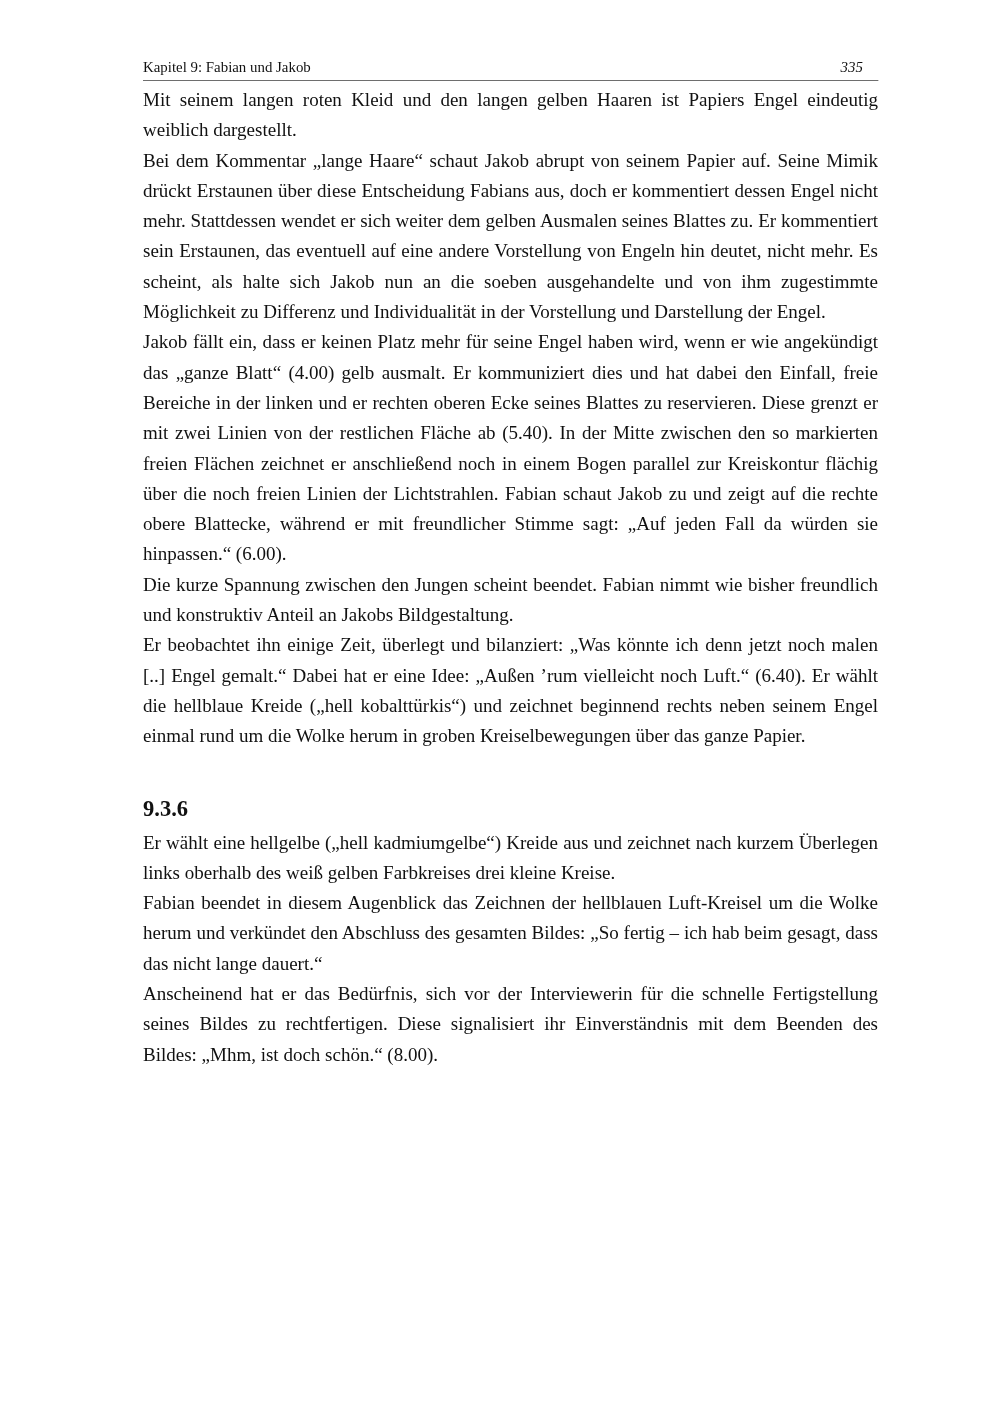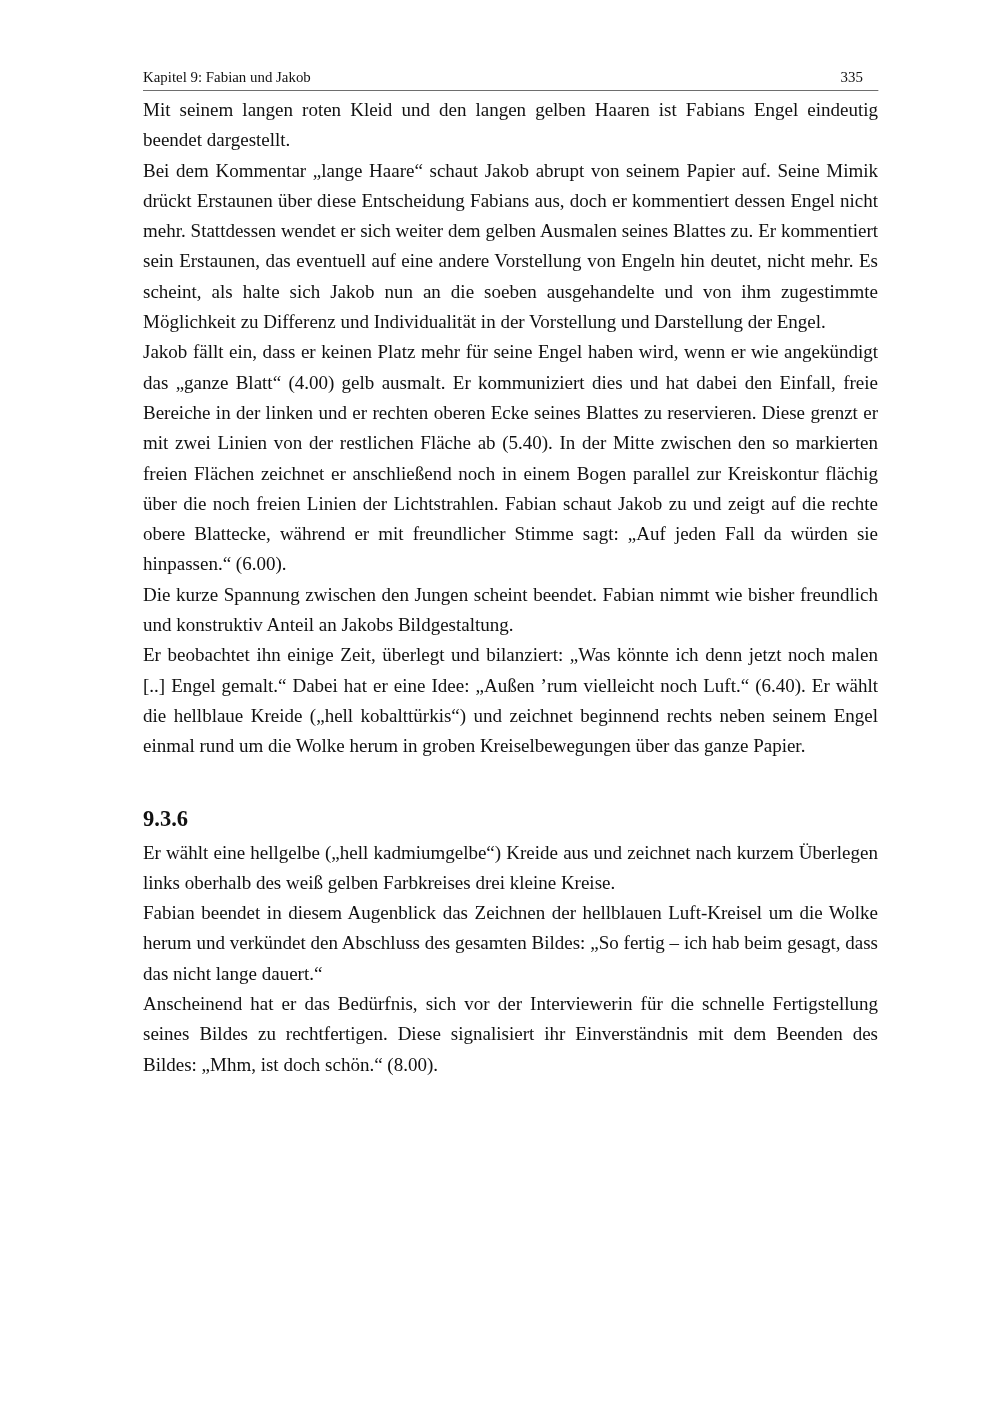--- a/index.html
+++ b/index.html
@@ -11,37 +11,38 @@
     width: 1000px;
     height: 1415px;
     position: relative;
     overflow: hidden;
     font-family: "Liberation Serif", serif;
     color: #111111;
   }
   .page {
     position: absolute;
     left: 143px;
-    top: 66px;
+    top: 56px;
     width: 735px;
   }
   .running-header {
     display: flex;
     justify-content: space-between;
     align-items: flex-end;
     font-size: 15.5px;
     line-height: 22px;
     padding-bottom: 2px;
     border-bottom: 1px solid #6e6e6e;
     transform: scaleX(0.96);
     transform-origin: left bottom;
     width: 104.2%;
   }
   .running-header .page-number {
     margin-right: 16px;
+    font-style: italic;
   }
   .body-text {
     margin-top: 4px;
   }
   .para {
     font-size: 19px;
     line-height: 30.3px;
     text-align: justify;
     margin: 0;
     text-align-last: left;
@@ -64,21 +65,21 @@
 <body>
 
 <div class="page">
 
   <div class="running-header">
     <span class="chapter-title">Kapitel 9: Fabian und Jakob</span>
     <span class="page-number">335</span>
   </div>
 
   <div class="body-text">
-    <p class="para">Mit seinem langen roten Kleid und den langen gelben Haaren ist Fabians Engel eindeutig beendet dargestellt.</p>
+    <p class="para">Mit seinem langen roten Kleid und den langen gelben Haaren ist Papiers Engel eindeutig weiblich dargestellt.</p>
     <p class="para">Bei dem Kommentar „lange Haare“ schaut Jakob abrupt von seinem Papier auf. Seine Mimik drückt Erstaunen über diese Entscheidung Fabians aus, doch er kommentiert dessen Engel nicht mehr. Stattdessen wendet er sich weiter dem gelben Ausmalen seines Blattes zu. Er kommentiert sein Erstaunen, das eventuell auf eine andere Vorstellung von Engeln hin deutet, nicht mehr. Es scheint, als halte sich Jakob nun an die soeben ausgehandelte und von ihm zugestimmte Möglichkeit zu Differenz und Individualität in der Vorstellung und Darstellung der Engel.</p>
     <p class="para">Jakob fällt ein, dass er keinen Platz mehr für seine Engel haben wird, wenn er wie angekündigt das „ganze Blatt“ (4.00) gelb ausmalt. Er kommuniziert dies und hat dabei den Einfall, freie Bereiche in der linken und er rechten oberen Ecke seines Blattes zu reservieren. Diese grenzt er mit zwei Linien von der restlichen Fläche ab (5.40). In der Mitte zwischen den so markierten freien Flächen zeichnet er anschließend noch in einem Bogen parallel zur Kreiskontur flächig über die noch freien Linien der Lichtstrahlen. Fabian schaut Jakob zu und zeigt auf die rechte obere Blattecke, während er mit freundlicher Stimme sagt: „Auf jeden Fall da würden sie hinpassen.“ (6.00).</p>
     <p class="para">Die kurze Spannung zwischen den Jungen scheint beendet. Fabian nimmt wie bisher freundlich und konstruktiv Anteil an Jakobs Bildgestaltung.</p>
     <p class="para">Er beobachtet ihn einige Zeit, überlegt und bilanziert: „Was könnte ich denn jetzt noch malen [..] Engel gemalt.“ Dabei hat er eine Idee: „Außen ’rum vielleicht noch Luft.“ (6.40). Er wählt die hellblaue Kreide („hell kobalttürkis“) und zeichnet beginnend rechts neben seinem Engel einmal rund um die Wolke herum in groben Kreiselbewegungen über das ganze Papier.</p>
 
     <h2 class="section-heading">
       <span class="num">9.3.6</span>
     </h2>
 
     <p class="para">Er wählt eine hellgelbe („hell kadmiumgelbe“) Kreide aus und zeichnet nach kurzem Überlegen links oberhalb des weiß gelben Farbkreises drei kleine Kreise.</p>

